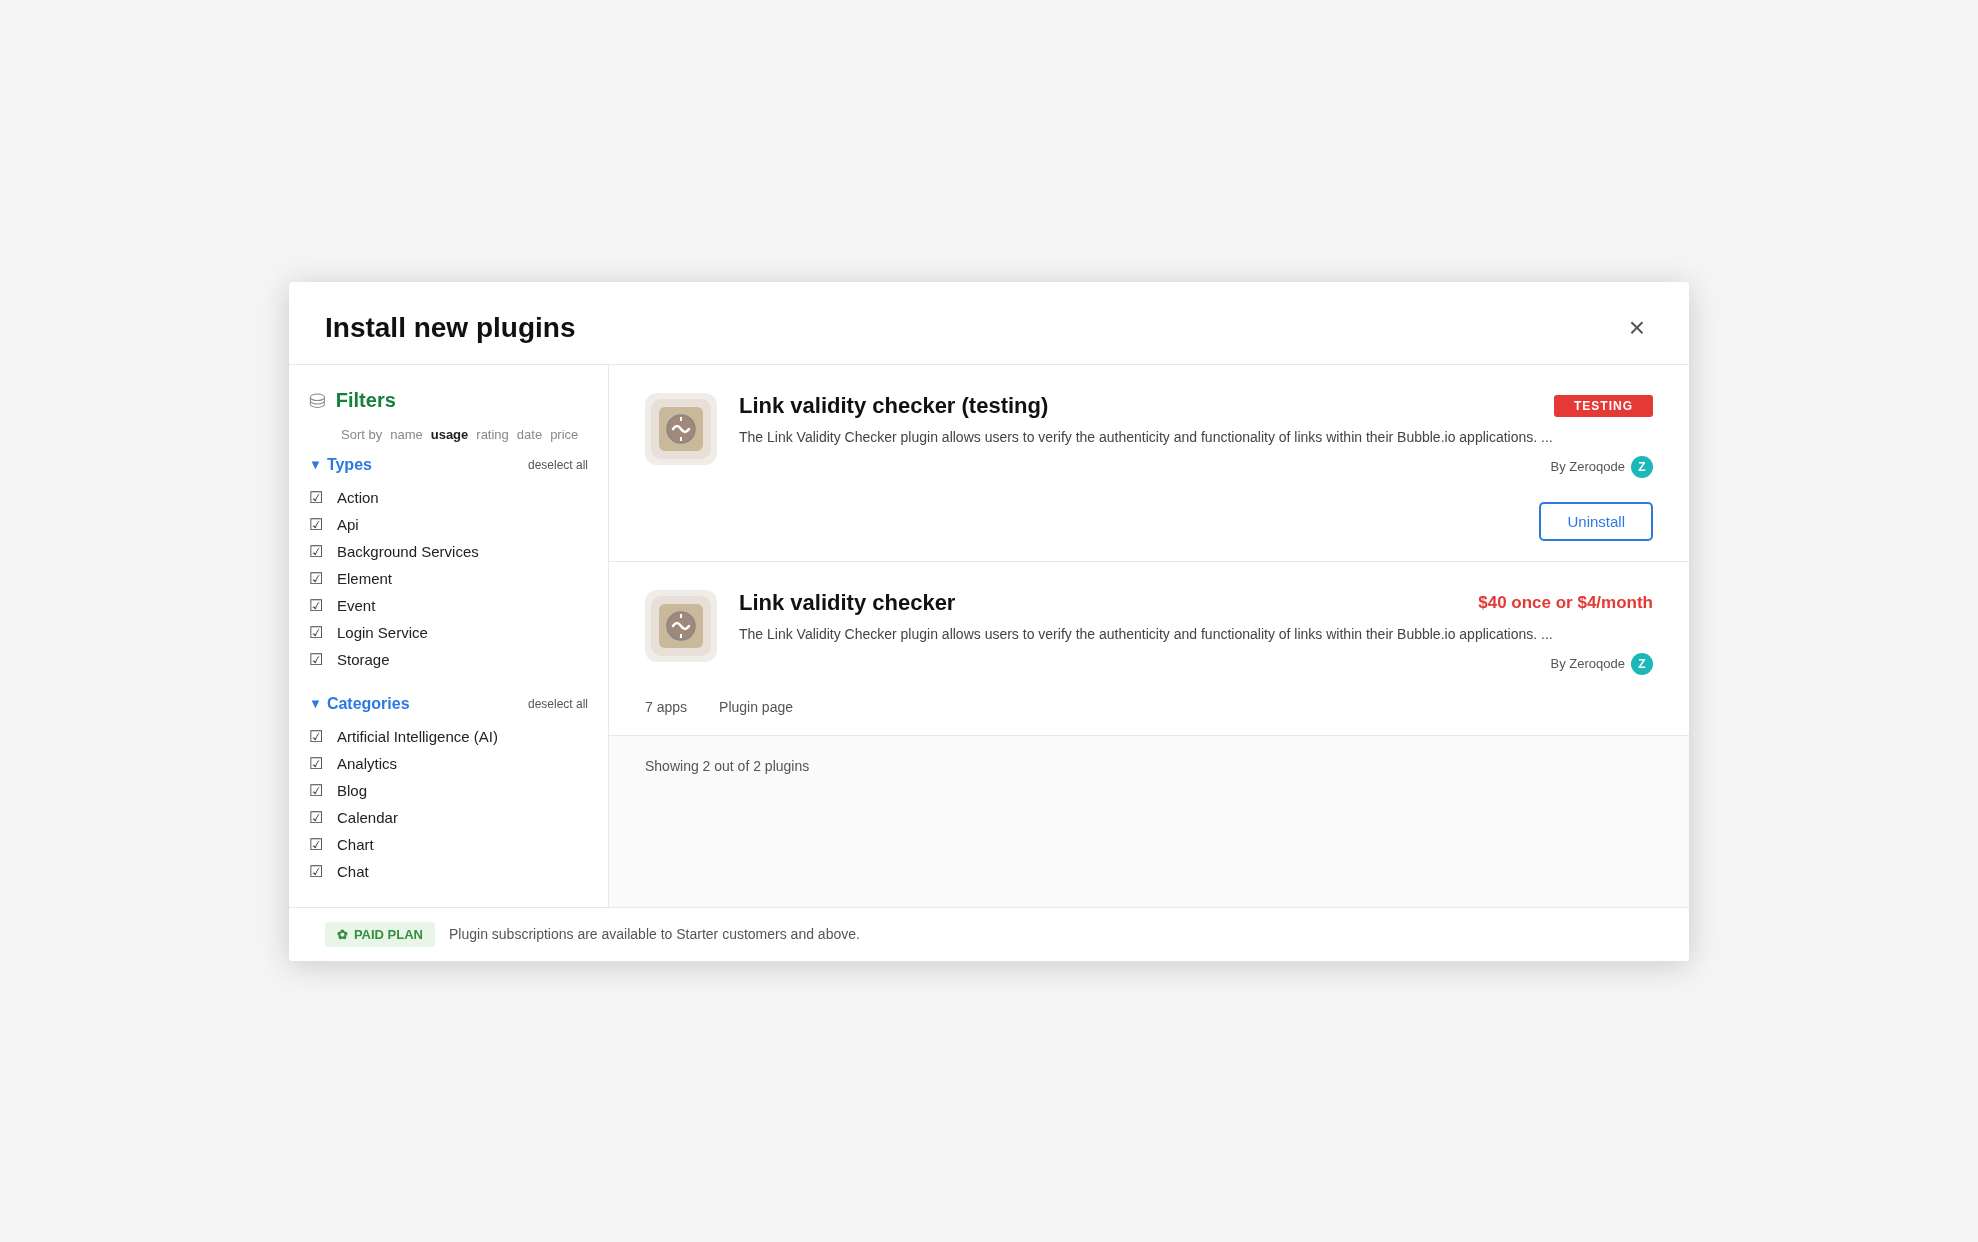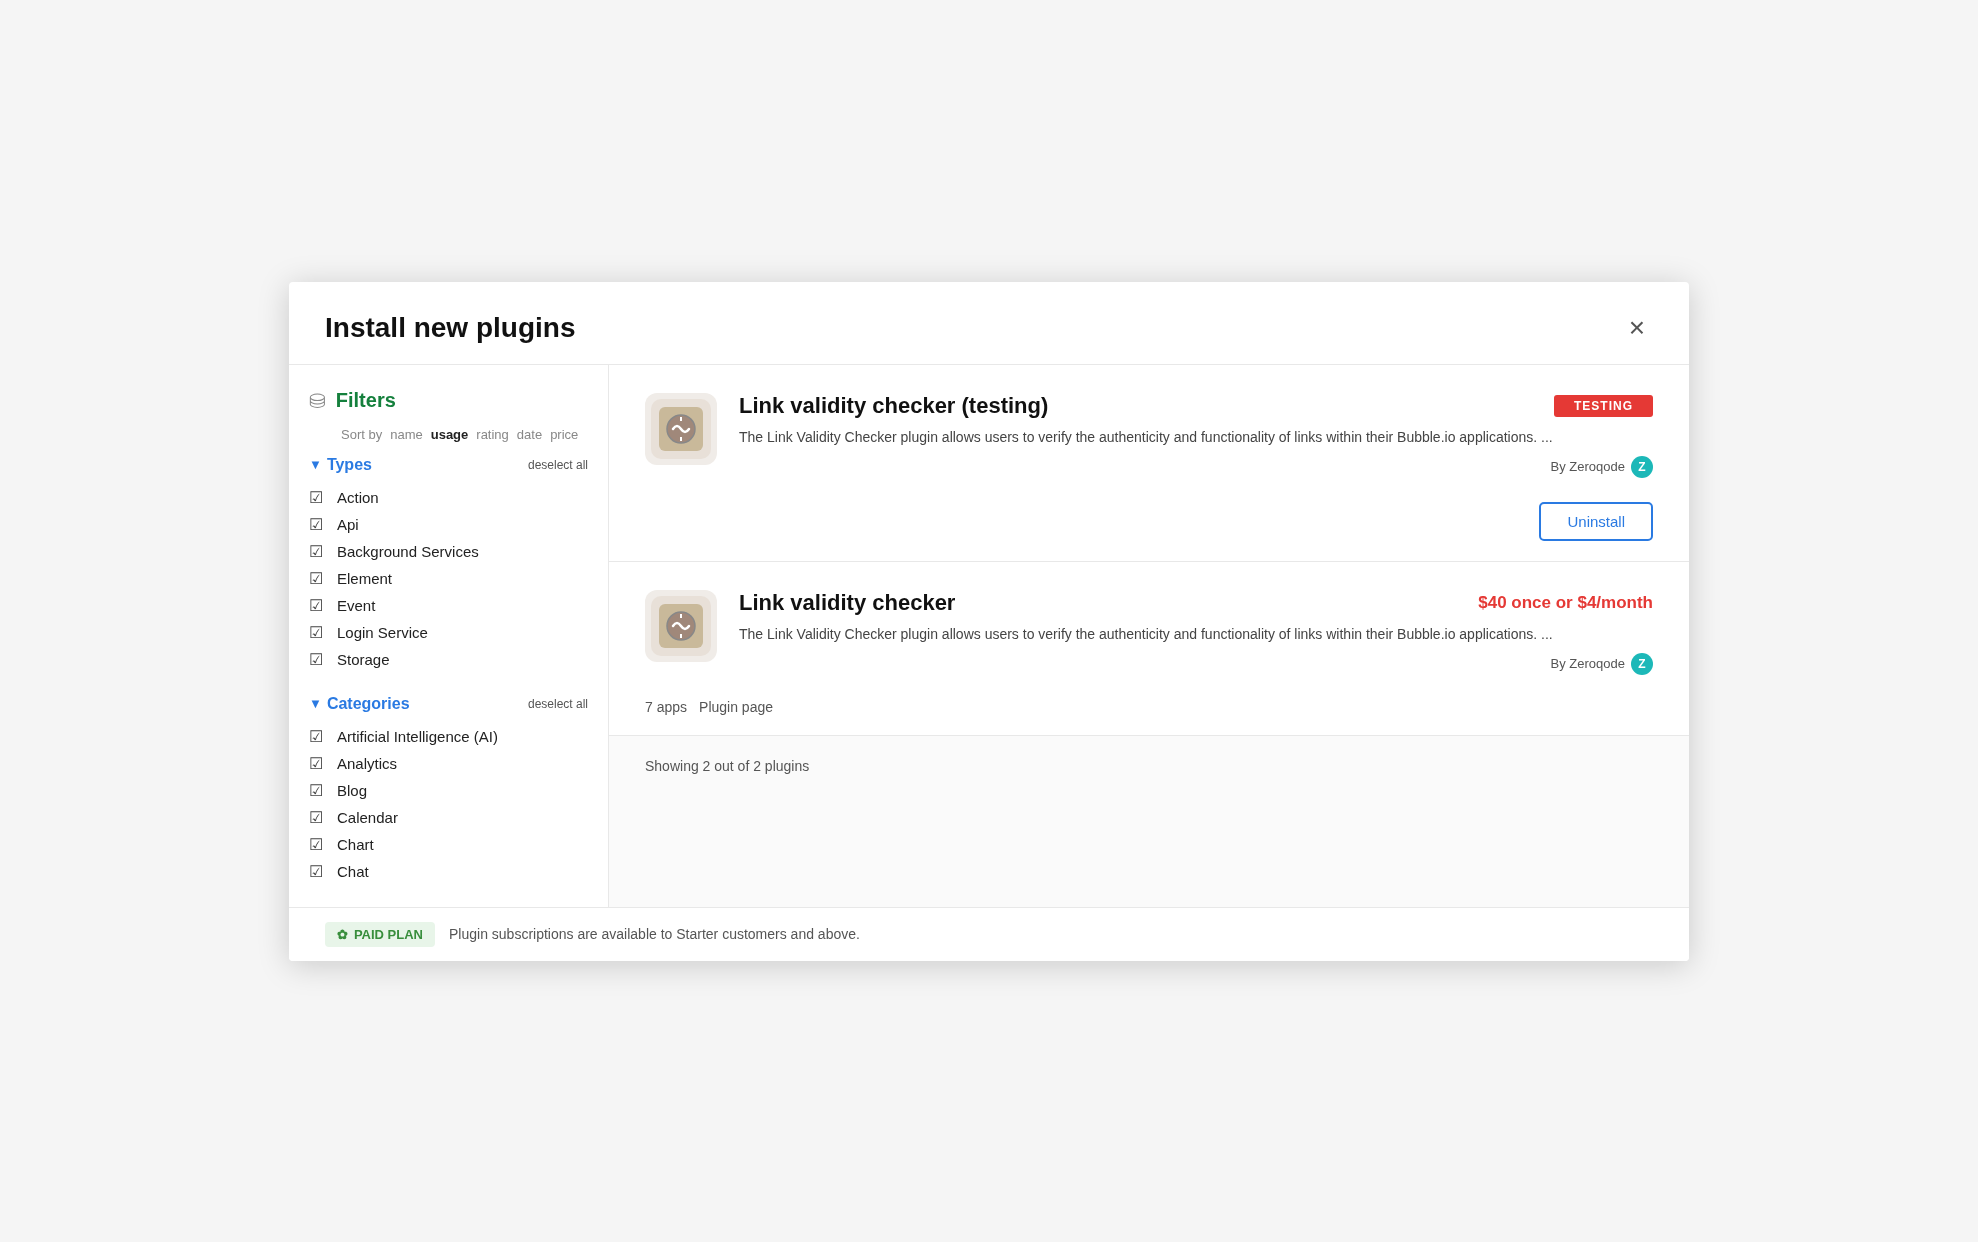--- a/index.html
+++ b/index.html
@@ -230,21 +230,21 @@
     }
     .plugin-actions-row {
       display: flex;
       align-items: center;
       justify-content: space-between;
       padding-top: 14px;
     }
     .plugin-meta {
       display: flex;
       align-items: center;
-      gap: 12px;
+      gap: 32px;
       font-size: 14px;
       color: #555;
     }
     .plugin-meta a {
       color: #555;
       text-decoration: none;
     }
     .btn-outline {
       background: #fff;
       border: 2px solid #2a7ae2;

